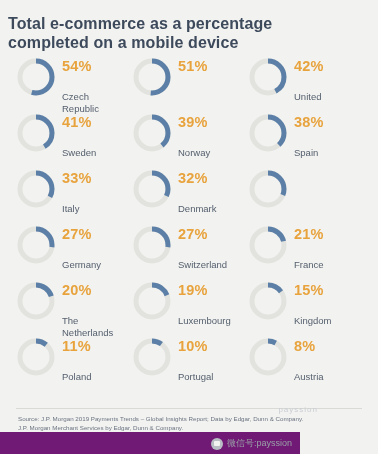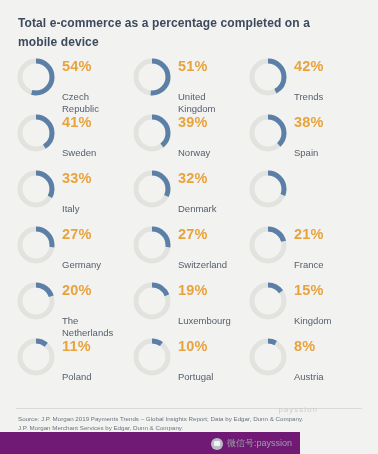--- a/index.html
+++ b/index.html
@@ -11,22 +11,22 @@
     position:relative;
   }
   .page{
     width:378px;height:454px;
     position:relative;
     box-sizing:border-box;
     background:#f2f2f0;
   }
   .title{
     position:absolute;
-    left:18px; top:14px; width:330px;
-    font-size:12px;
+    left:8px; top:14px; width:330px;
+    font-size:16px;
     line-height:19px;
     font-weight:bold;
     color:#3d4a5c;
     letter-spacing:0.1px;
   }
   .grid{
     position:absolute;
     left:16px; top:53px;
     width:348px;
     display:grid;
@@ -141,33 +141,32 @@
       </div>
       <div class="cell">
         <div class="donut">
           <svg width="40" height="40" viewBox="0 0 40 40">
             <circle cx="20" cy="20" r="16" fill="none" stroke="#e2e2de" stroke-width="5"></circle>
             <circle cx="20" cy="20" r="16" fill="none" stroke="#5b7fa6" stroke-width="5" stroke-dasharray="51.27 49.26" stroke-linecap="butt" transform="rotate(-90 20 20)"></circle>
           </svg>
         </div>
         <div class="labels">
           <div class="pct">51%</div>
-          <div class="cname">United Kingdom</div>
         </div>
       </div>
       <div class="cell">
         <div class="donut">
           <svg width="40" height="40" viewBox="0 0 40 40">
             <circle cx="20" cy="20" r="16" fill="none" stroke="#e2e2de" stroke-width="5"></circle>
             <circle cx="20" cy="20" r="16" fill="none" stroke="#5b7fa6" stroke-width="5" stroke-dasharray="42.22 58.31" stroke-linecap="butt" transform="rotate(-90 20 20)"></circle>
           </svg>
         </div>
         <div class="labels">
           <div class="pct">42%</div>
-          <div class="cname">Trends</div>
+          <div class="cname">United</div>
         </div>
       </div>
       <div class="cell">
         <div class="donut">
           <svg width="40" height="40" viewBox="0 0 40 40">
             <circle cx="20" cy="20" r="16" fill="none" stroke="#e2e2de" stroke-width="5"></circle>
             <circle cx="20" cy="20" r="16" fill="none" stroke="#5b7fa6" stroke-width="5" stroke-dasharray="41.22 59.31" stroke-linecap="butt" transform="rotate(-90 20 20)"></circle>
           </svg>
         </div>
         <div class="labels">

